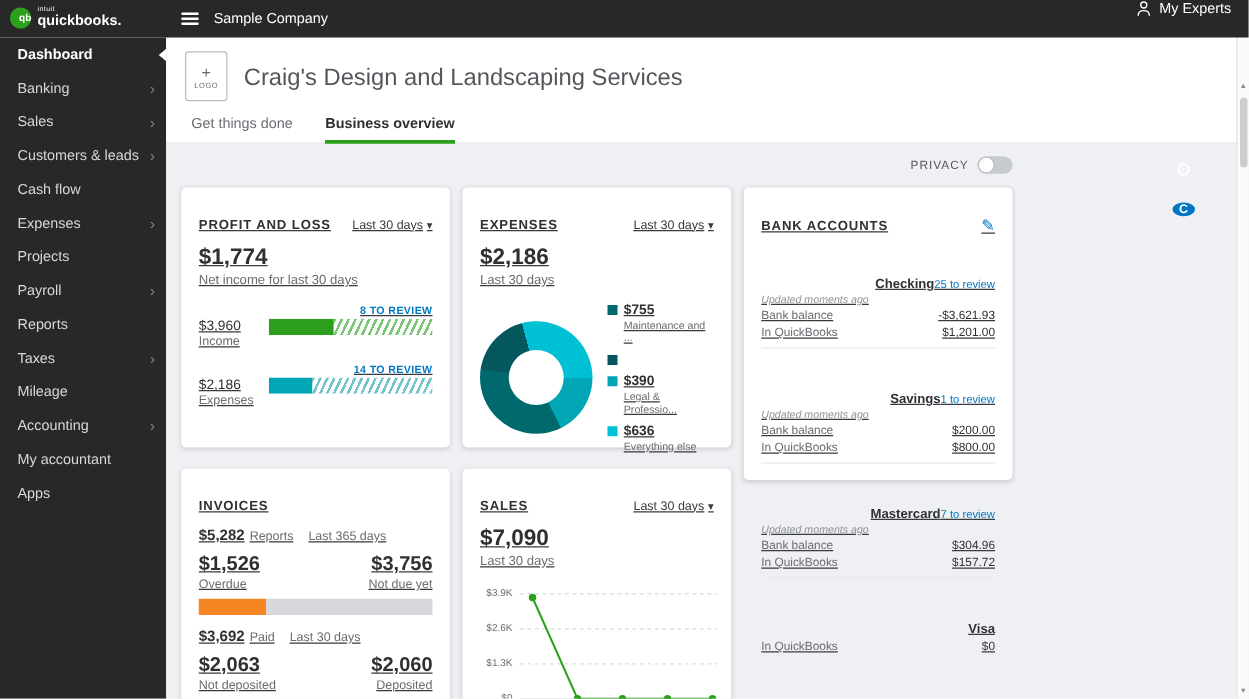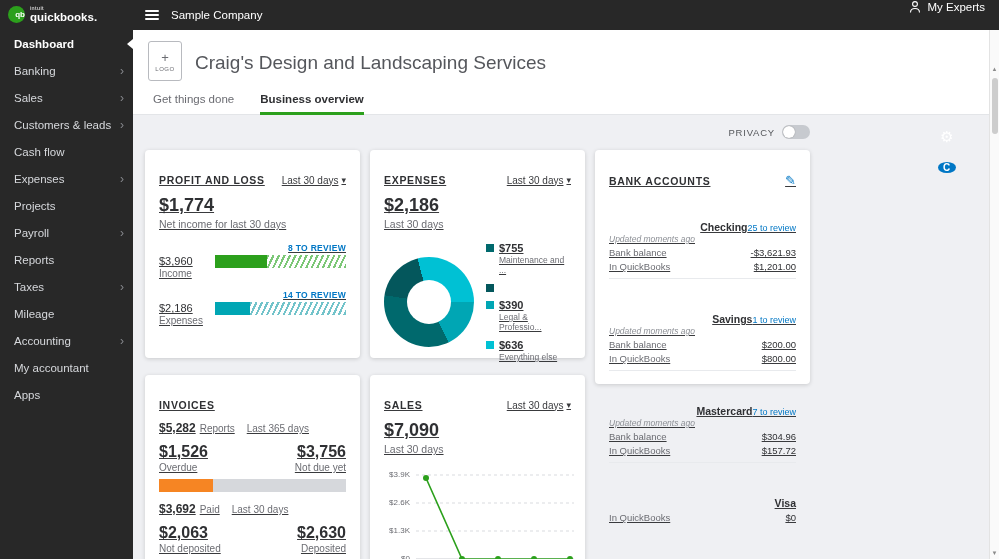--- a/index.html
+++ b/index.html
@@ -409,21 +409,21 @@
           <div class="seg-orange"></div>
           <div class="seg-gray"></div>
         </div>
       <div class="inv-line">
         <span class="inv-amt-sm">$3,692</span>
         <span class="inv-lbl">Paid</span>
         <span class="inv-period">Last 30 days</span>
       </div>
       <div class="inv-big-row">
         <span class="inv-big">$2,063</span>
-        <span class="inv-big">$2,630</span>
+        <span class="inv-big">$2,060</span>
       </div>
       <div class="inv-lbl-row">
         <span>Not deposited</span>
         <span>Deposited</span>
       </div>
       <div class="stackbar">
           <div class="seg-lgreen"></div>
           <div class="seg-green"></div>
         </div>
     </div>

